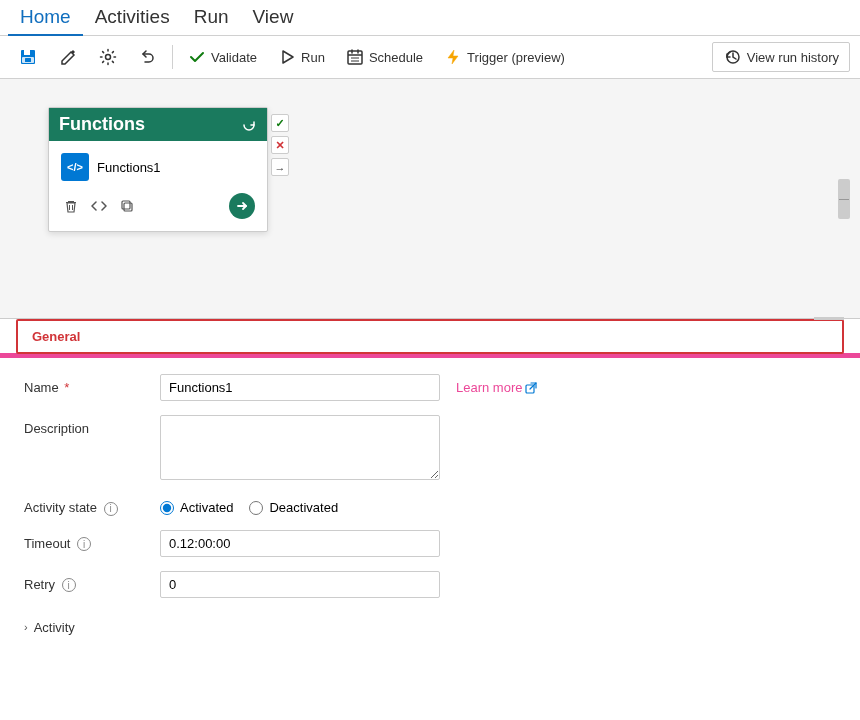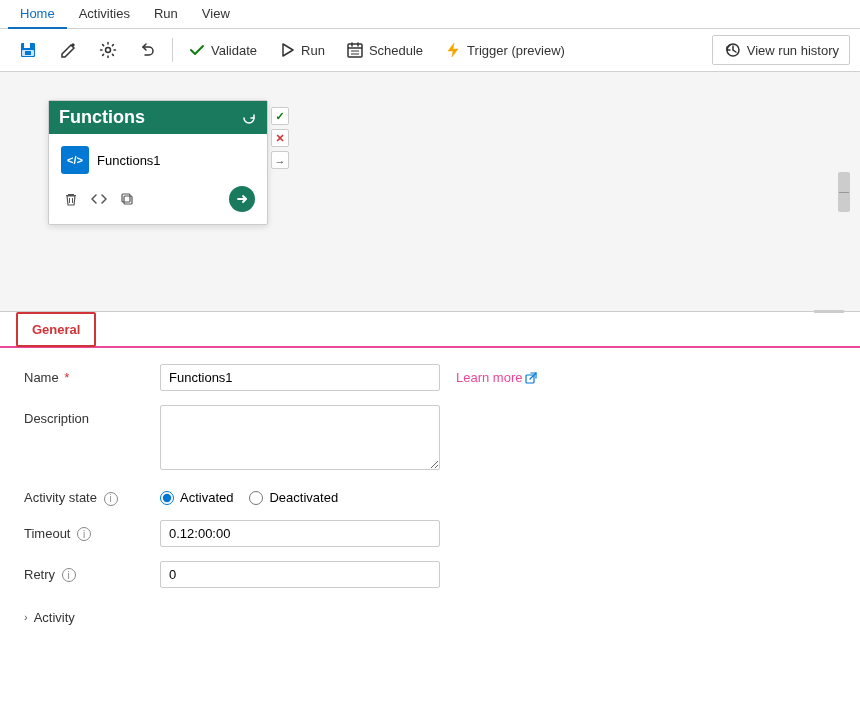--- a/index.html
+++ b/index.html
@@ -8,21 +8,21 @@
     
     .menu-bar {
       display: flex;
       border-bottom: 1px solid #d0d0d0;
       padding: 0 8px;
       background: #fff;
     }
     .menu-item {
       padding: 6px 12px;
       cursor: pointer;
-      font-size: 13px;
+      font-size: 19px;
       color: #333;
       border-bottom: 2px solid transparent;
       margin-bottom: -1px;
     }
     .menu-item.active {
       color: #106ebe;
       border-bottom: 2px solid #106ebe;
       font-weight: 500;
     }
 
@@ -196,22 +196,23 @@
 
     
     .bottom-panel {
       background: #fff;
       flex: 1;
     }
 
     
     .tab-bar {
       display: flex;
-      border-bottom: 2px solid #ec4899;
+      border-bottom: 5px solid #ec4899;
       padding: 0 16px;
+      flex-direction: column;
     }
     .tab-item {
       padding: 10px 16px;
       cursor: pointer;
       font-size: 13px;
       color: #333;
       border-bottom: 2px solid transparent;
       margin-bottom: -1px;
     }
     .tab-item.active {

